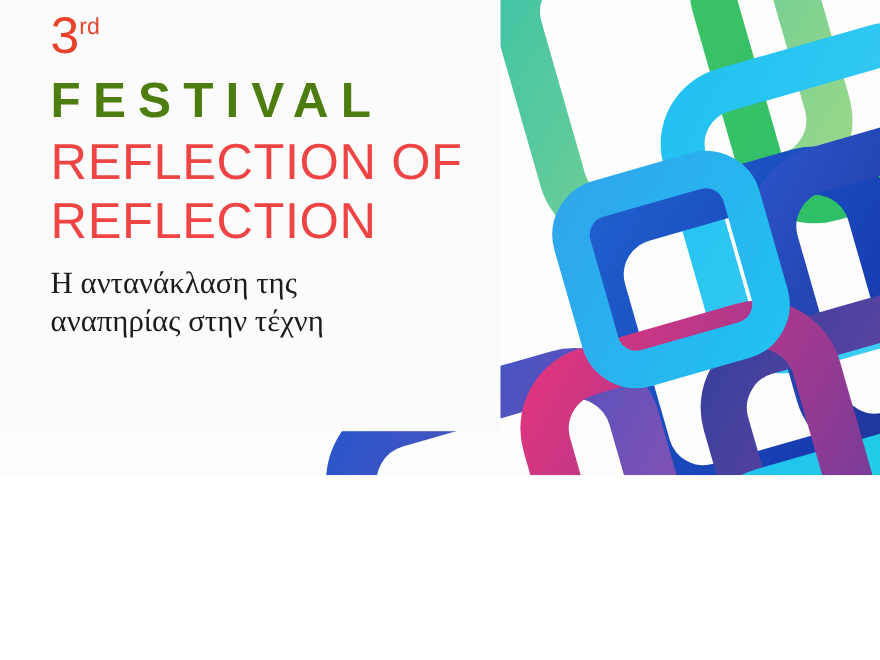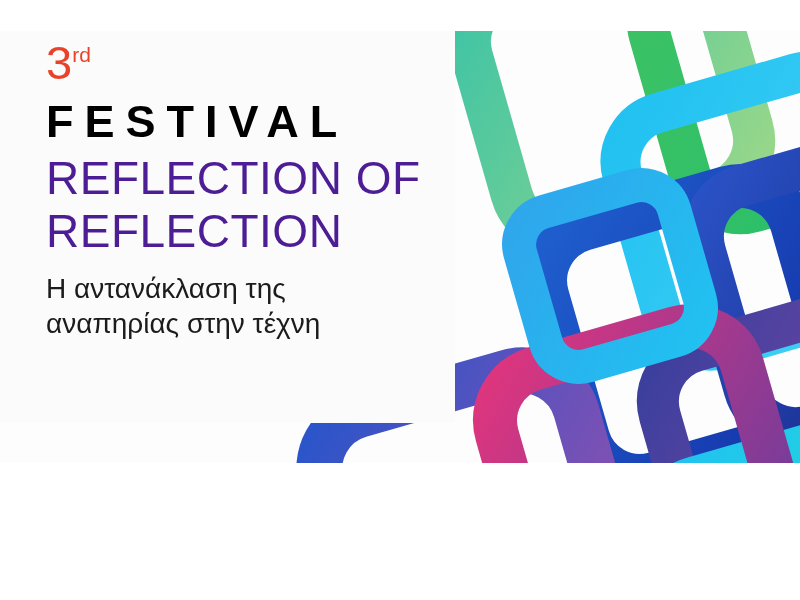--- a/index.html
+++ b/index.html
@@ -7,21 +7,20 @@
     padding: 0;
     background: #ffffff;
   }
   #poster {
     position: relative;
     width: 800px;
     height: 432px;
     background: #fdfdfd;
     overflow: hidden;
     font-family: "Liberation Sans", sans-serif;
-    margin-top: 31px;
   }
   #pattern-layer {
     position: absolute;
     inset: 0;
     width: 800px;
     height: 600px;
     pointer-events: none;
   }
   #text-block {
     position: absolute;
@@ -38,43 +37,44 @@
     letter-spacing: 0px;
     height: 58px;
   }
   .ordinal-sup {
     font-size: 21px;
     vertical-align: super;
     line-height: 1;
     letter-spacing: 0px;
   }
   .festival-line {
-    color: #000000;
+    color: #4d7c0f;
     font-size: 45px;
     font-weight: 700;
     letter-spacing: 11px;
     line-height: 1.0;
     margin-top: 2px;
     margin-bottom: 8px;
   }
   .headline {
-    color: #4c1d95;
+    color: #ef4444;
     font-size: 46px;
     font-weight: 400;
     line-height: 1.16;
     letter-spacing: 0.5px;
     white-space: nowrap;
   }
   .greek-line {
     color: #1b1b1b;
     font-size: 28px;
     font-weight: 400;
     line-height: 1.26;
     letter-spacing: 0px;
     white-space: nowrap;
+    font-family: Liberation Serif, serif;
   }
   .greek-wrap {
     margin-top: 12px;
   }
 </style>
 </head>
 <body>
 
 <div id="poster">
 

